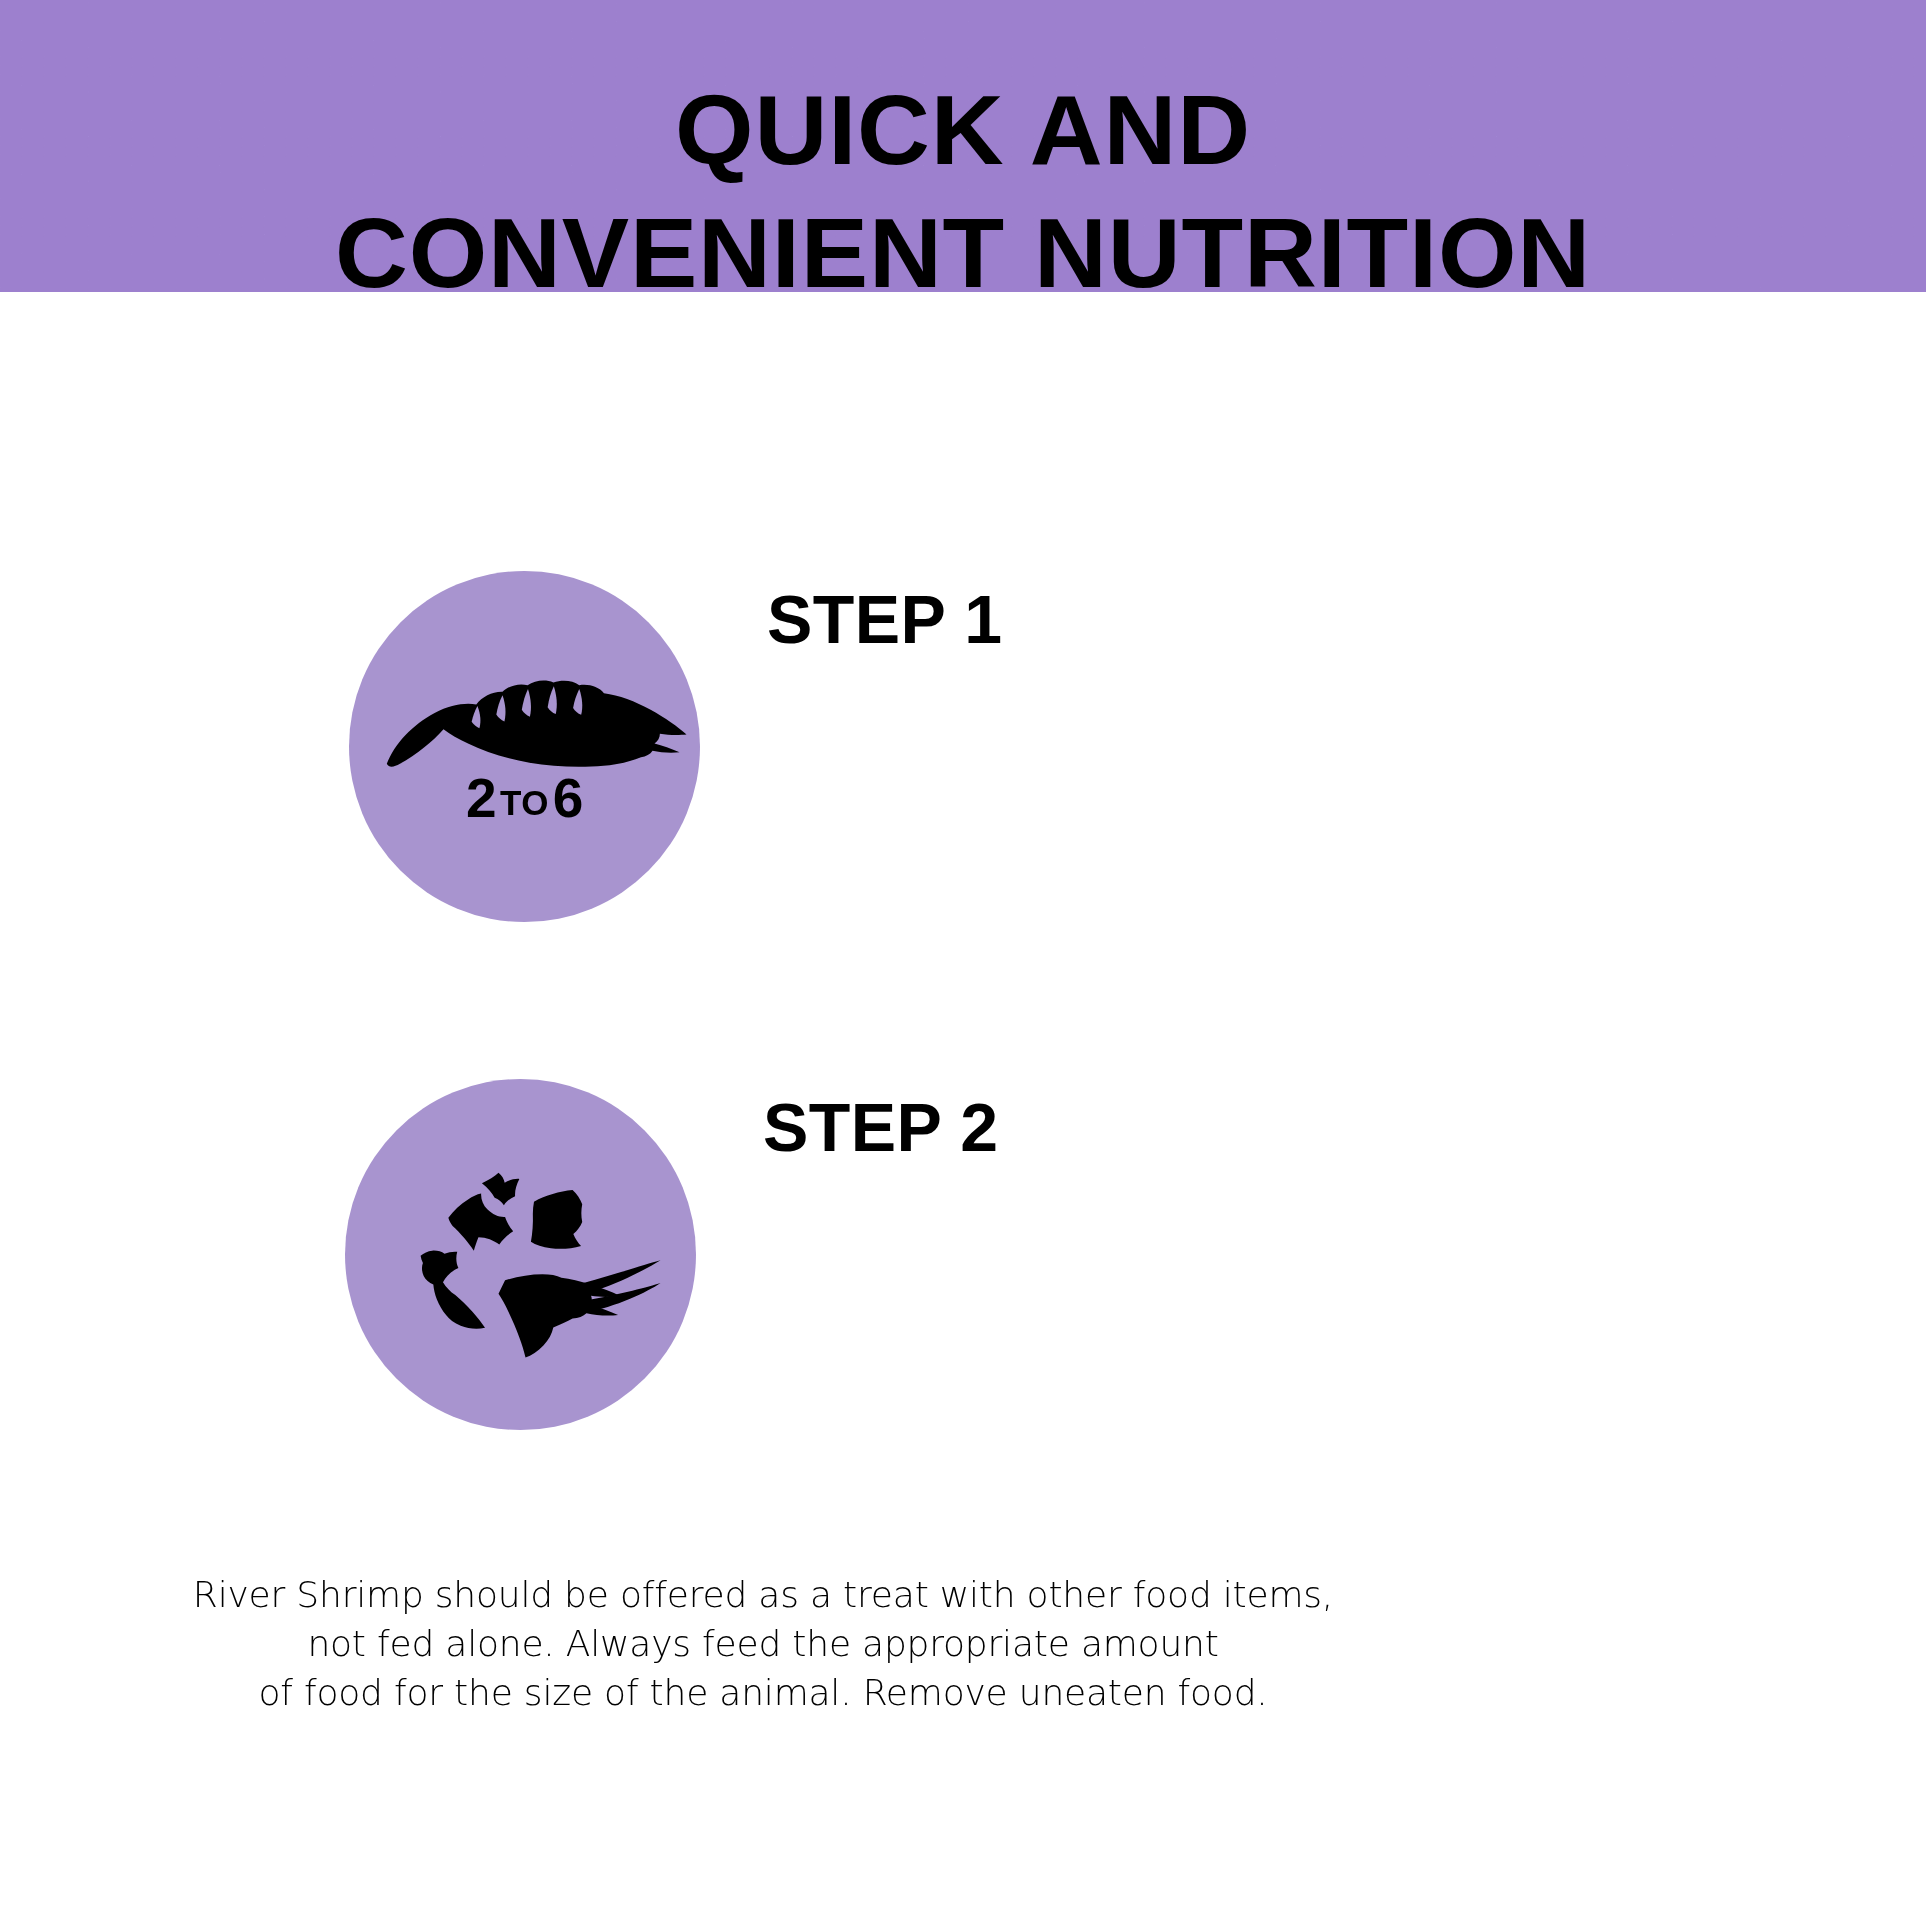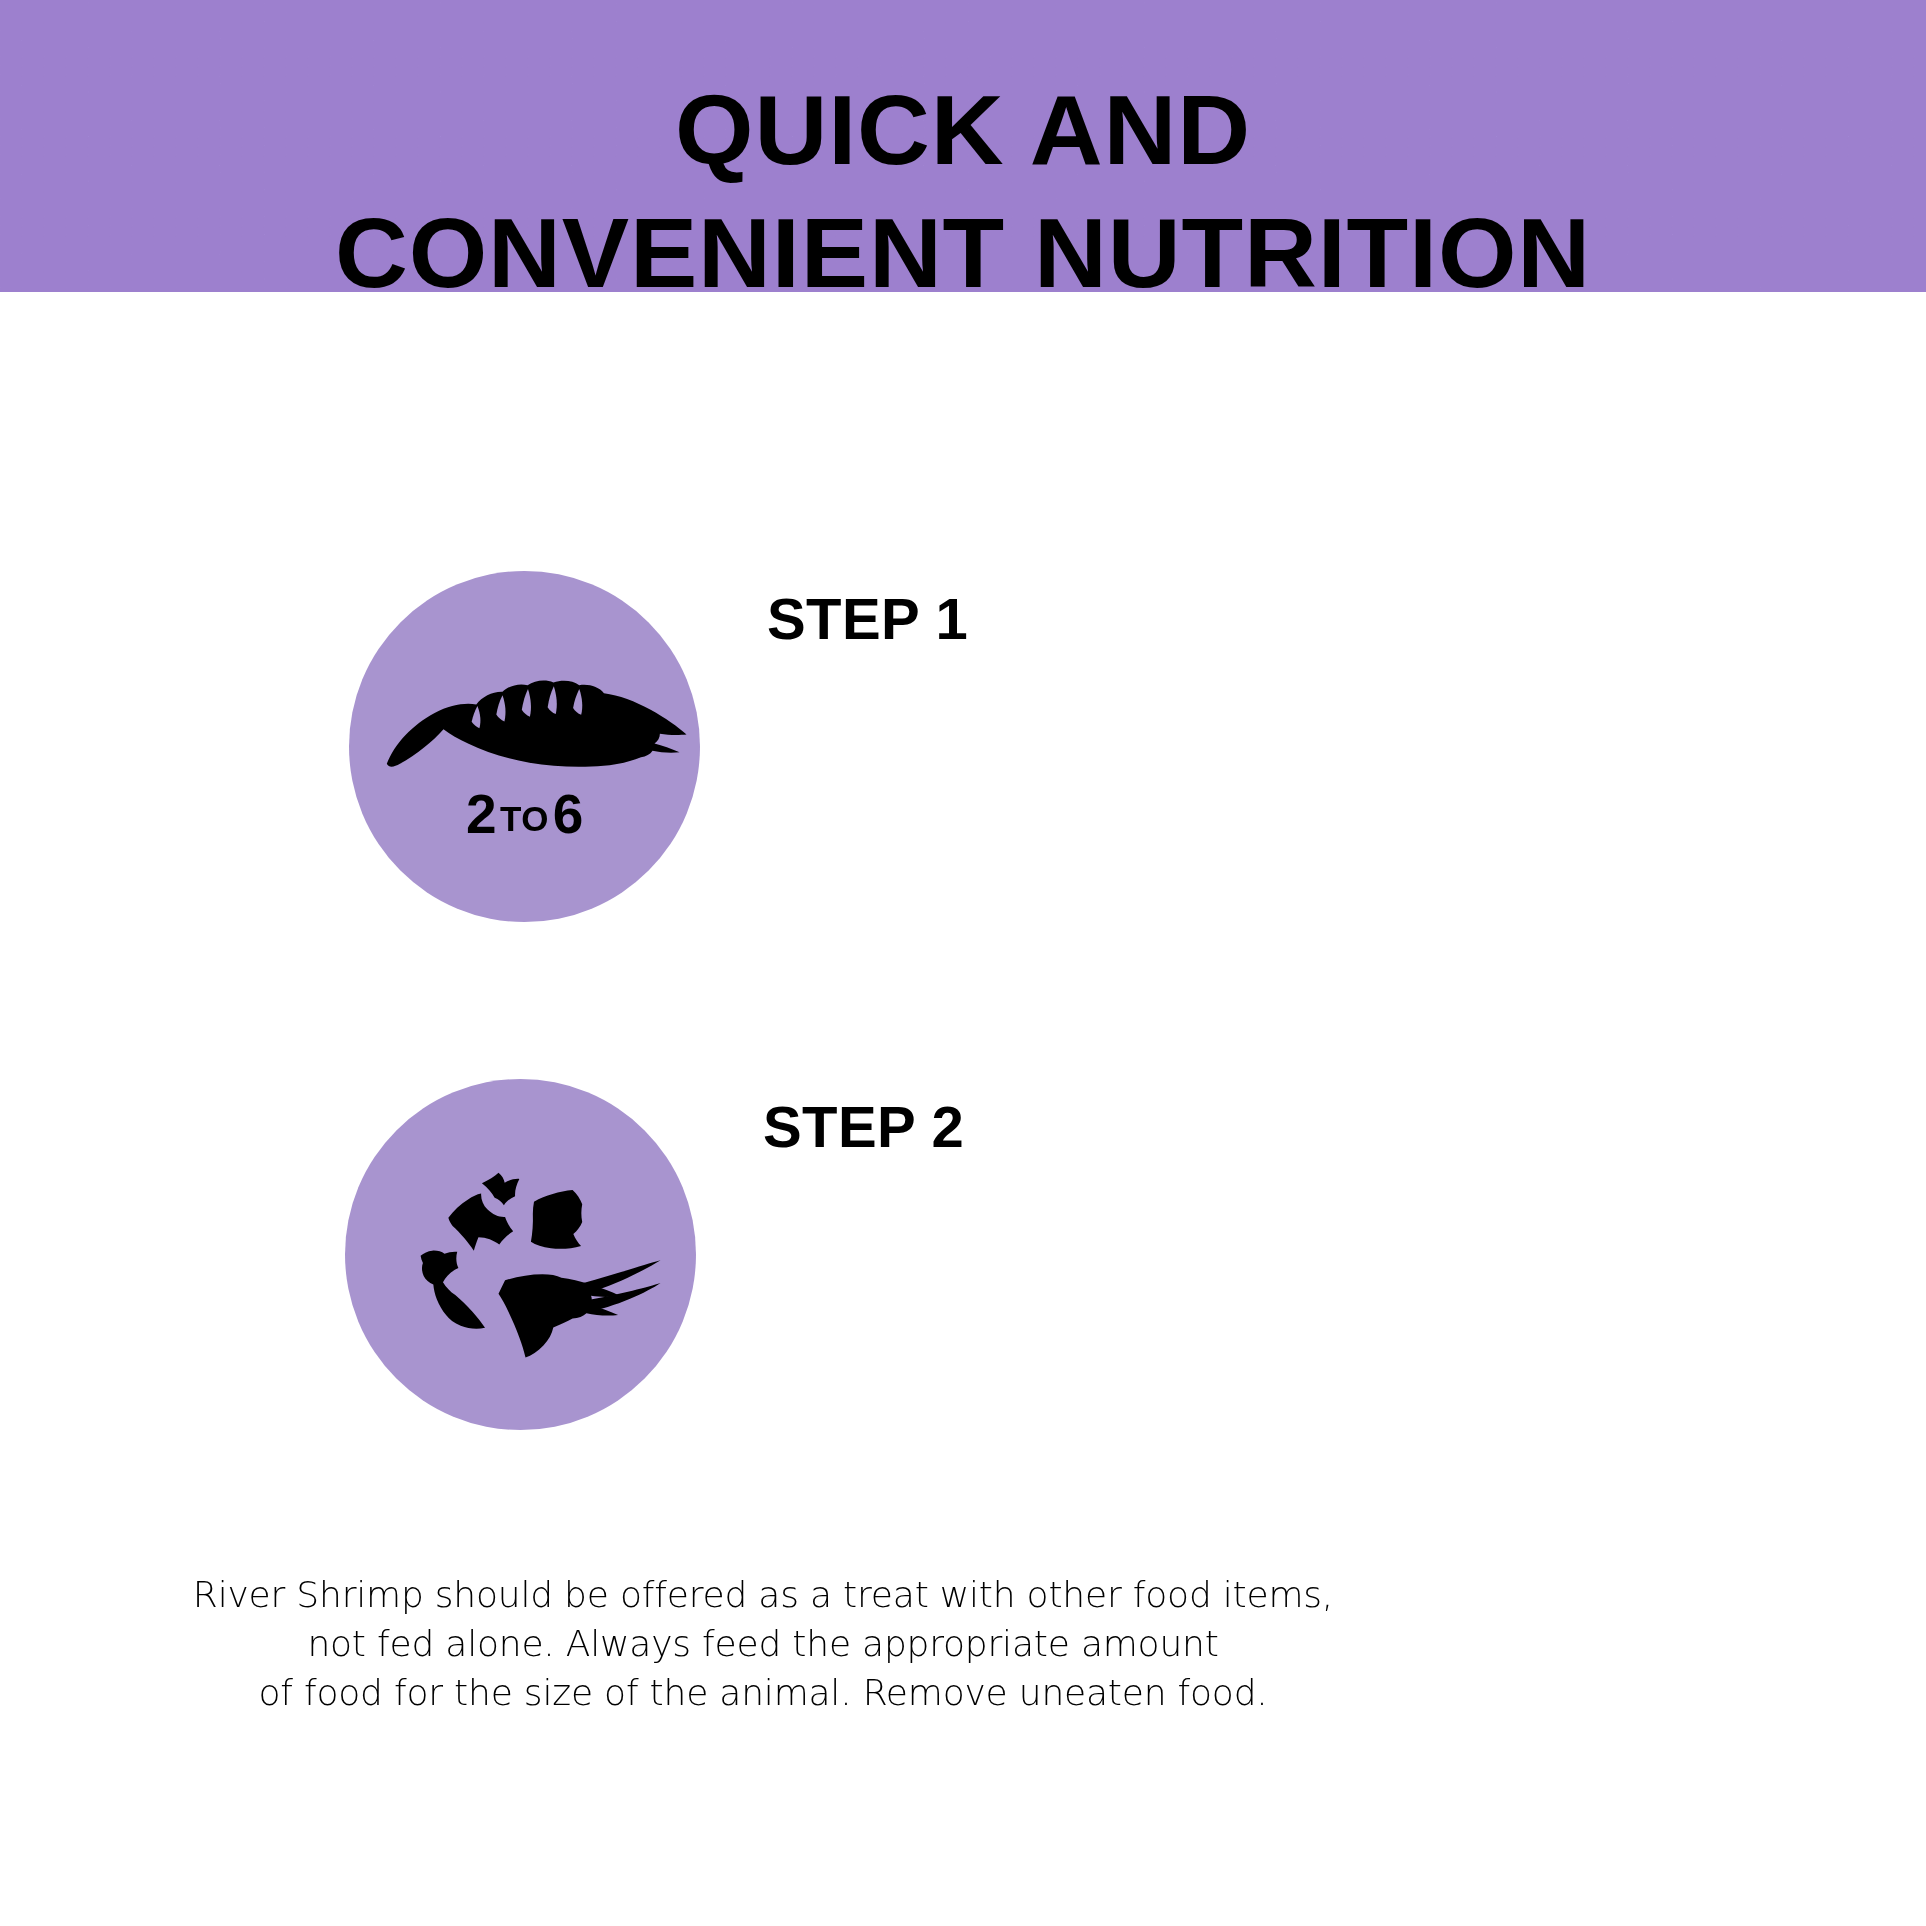--- a/index.html
+++ b/index.html
@@ -90,39 +90,38 @@
     left: 0;
     right: 0;
     top: 200px;
     text-align: center;
     color: #000;
     font-family: "Liberation Sans", sans-serif;
     font-weight: 700;
     font-size: 55px;
     line-height: 55px;
     letter-spacing: -0.4px;
-    margin-top: 16px;
   }
   .circle-count .to {
     font-size: 35px;
     letter-spacing: 0.4px;
     padding: 0 3.9px;
     position: relative;
     top: -2.3px;
   }
 
   .step-body {
     margin-left: 67px;
     padding-top: 12.3px;
   }
   .step-heading {
     color: #000;
     font-family: "Liberation Sans Narrow", "Liberation Sans", sans-serif;
     font-weight: 700;
-    font-size: 58px;
+    font-size: 68px;
     line-height: 72px;
     letter-spacing: 0.4px;
     margin: 0 0 10.8px 0;
     transform: scaleX(1.0);
   }
   .step-text {
     color: #000;
     font-family: "DejaVu Sans", sans-serif;
     font-weight: 300;
     font-size: 55px;

